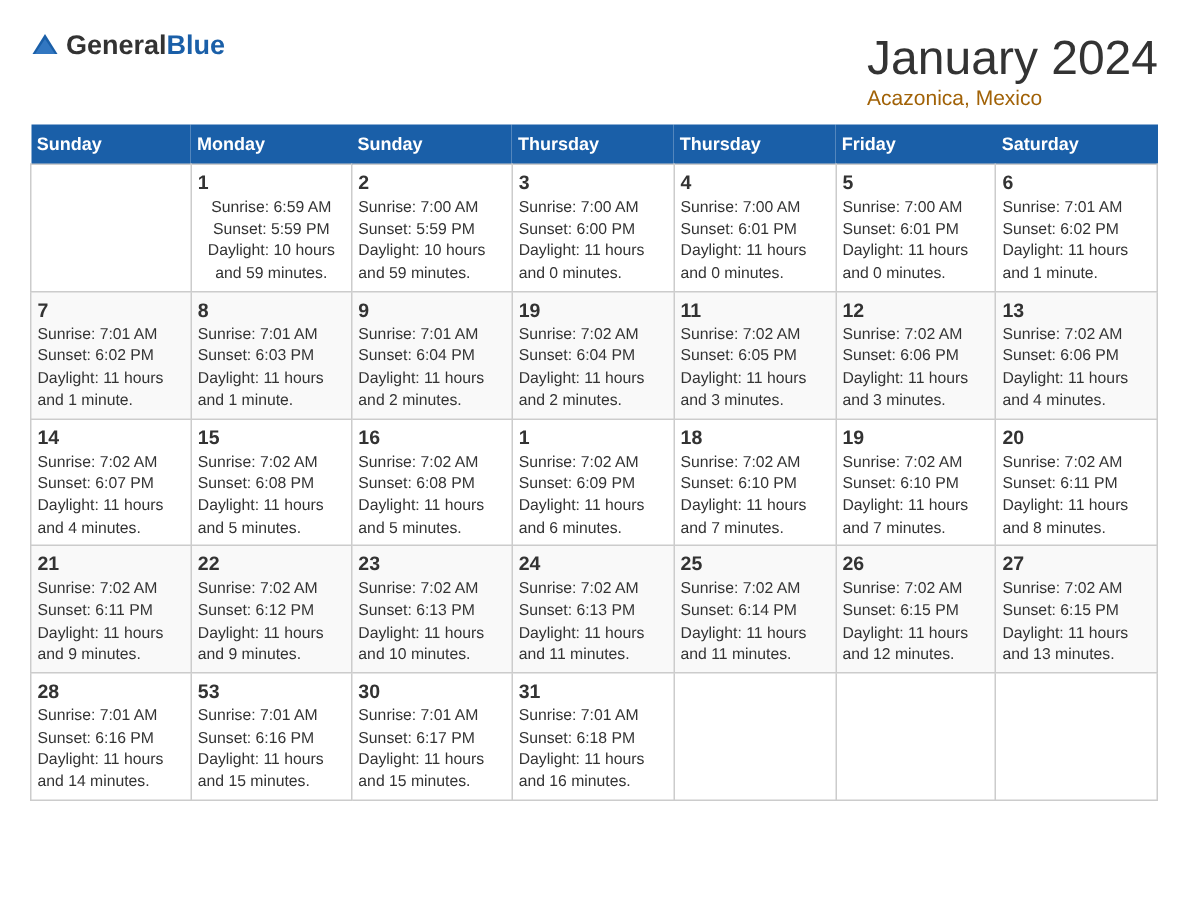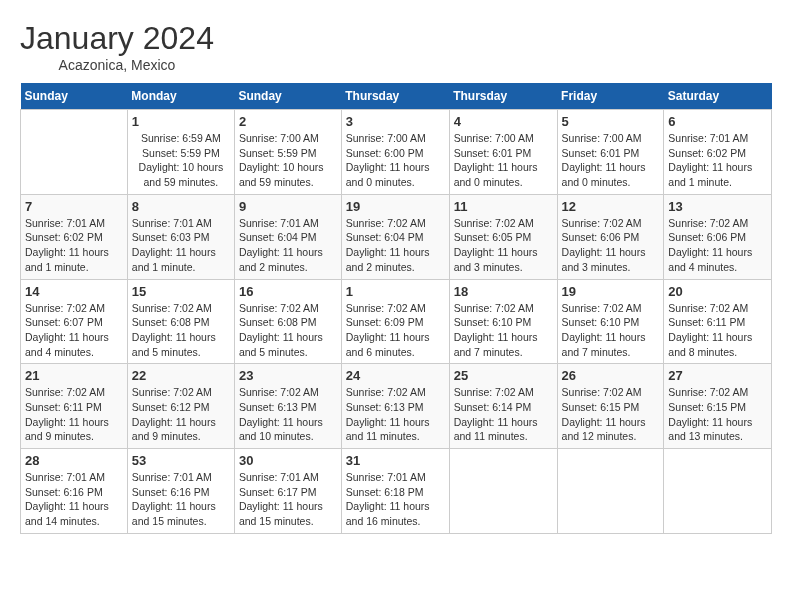--- a/index.html
+++ b/index.html
@@ -29,30 +29,30 @@
     .logo-text-blue {
       font-size: 18px;
       font-weight: bold;
       color: #1a5fa8;
     }
     .logo-icon {
       width: 20px;
       height: 20px;
     }
     .title-block {
-      text-align: center;
+      text-align: left;
     }
     .month-title {
       font-size: 32px;
       font-weight: normal;
       color: #333;
     }
     .location {
       font-size: 14px;
-      color: #404040;
+      color: #a16207;
     }
     table {
       width: 100%;
       border-collapse: collapse;
       font-size: 11px;
       padding-left: 12px;
     }
     thead th {
       background-color: #1a5fa8;
       color: #fff;
@@ -84,20 +84,29 @@
       background-color: #f9f9f9;
     }
     tbody td.empty {
       background: #fff;
     }
   </style>
 </head>
 <body>
 
 <div class="header">
+  <div class="logo">
+    <svg class="logo-icon" viewBox="0 0 24 24" xmlns="http://www.w3.org/2000/svg">
+      <polygon points="12,2 22,18 2,18" fill="#1a5fa8"></polygon>
+      <polygon points="12,6 20,18 4,18" fill="#4a90d9" opacity="0.5"></polygon>
+    </svg>
+    <span>
+      <span class="logo-text-general">General</span><span class="logo-text-blue">Blue</span>
+    </span>
+  </div>
   <div class="title-block">
     <div class="month-title">January 2024</div>
     <div class="location">Acazonica, Mexico</div>
   </div>
 </div>
 
 <table>
   <thead>
     <tr>
     <th>Sunday</th>

